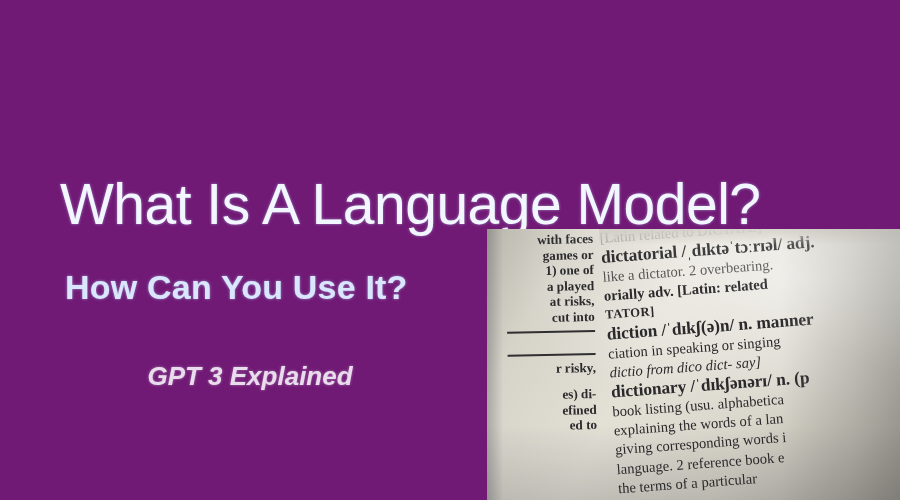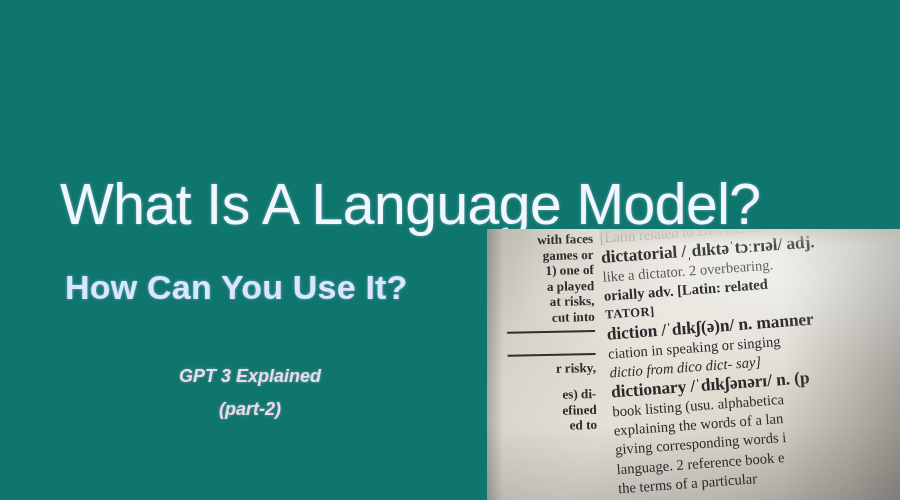--- a/index.html
+++ b/index.html
@@ -5,21 +5,21 @@
   html, body {
     margin: 0;
     padding: 0;
     background: #ffffff;
   }
   #slide {
     position: relative;
     width: 900px;
     height: 500px;
     overflow: hidden;
-    background: #0f766e;
+    background: #701a75;
     font-family: "Liberation Sans", sans-serif;
   }
 
   
   .title {
     position: absolute;
     left: 60px;
     top: 133px;
     font-size: 57px;
     font-weight: 400;
@@ -38,21 +38,21 @@
     color: #d9e6fd;
     white-space: nowrap;
     text-shadow: 0 0 3px rgba(190,215,255,0.6);
   }
   .credit {
     position: absolute;
     left: 90px;
     top: 360px;
     width: 320px;
     text-align: center;
-    font-size: 18px;
+    font-size: 26px;
     font-weight: 700;
     font-style: italic;
     line-height: 33px;
     color: #e9dcec;
     text-shadow: 0 0 3px rgba(230,210,235,0.5);
   }
 
   
   .photo {
     position: absolute;
@@ -147,21 +147,20 @@
 <body>
 
 <div id="slide">
 
   <h1 class="title">What Is A Language Model?</h1>
 
   <h2 class="subtitle">How Can You Use It?</h2>
 
   <div class="credit">
     <div>GPT 3 Explained</div>
-    <div>(part-2)</div>
   </div>
 
   <div class="photo">
     <div class="paper"></div>
     <div class="gutter"></div>
 
     <div class="col-left">
       <div class="ln">with faces</div>
       <div class="ln">games or</div>
       <div class="ln">1) one of</div>

